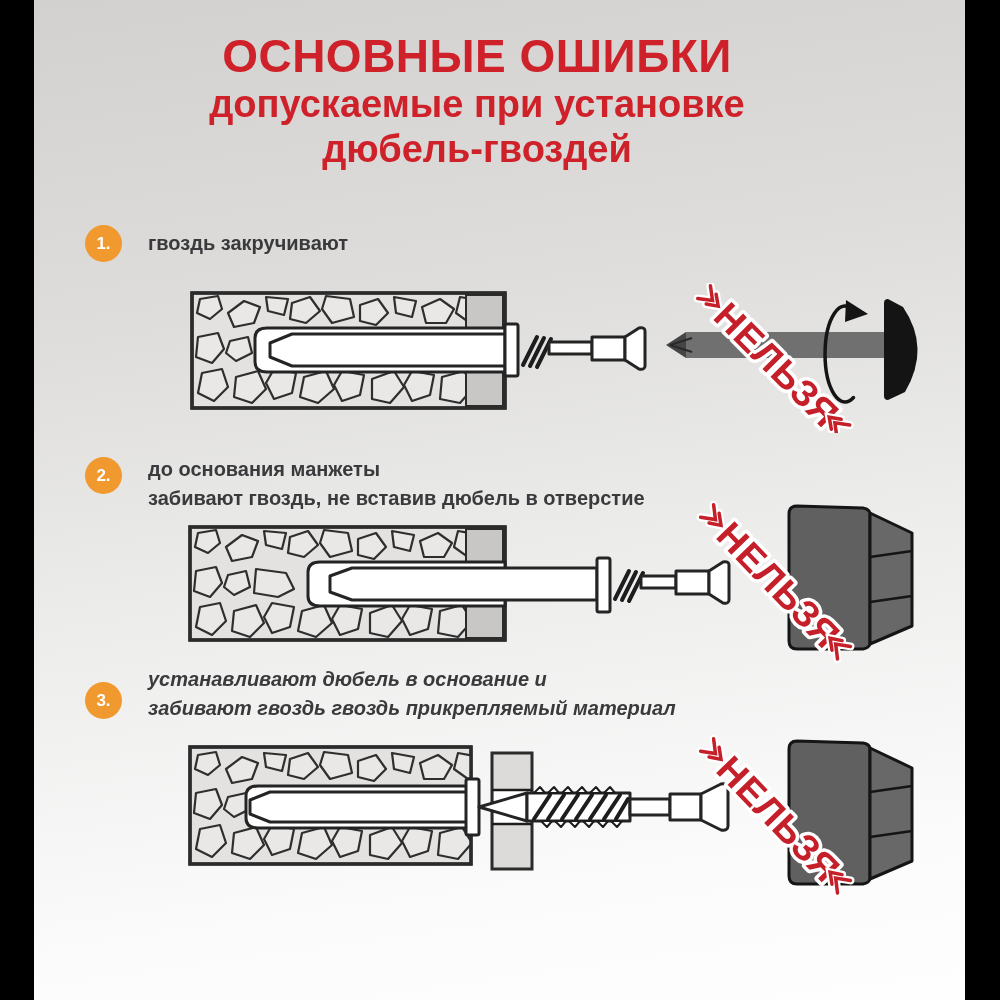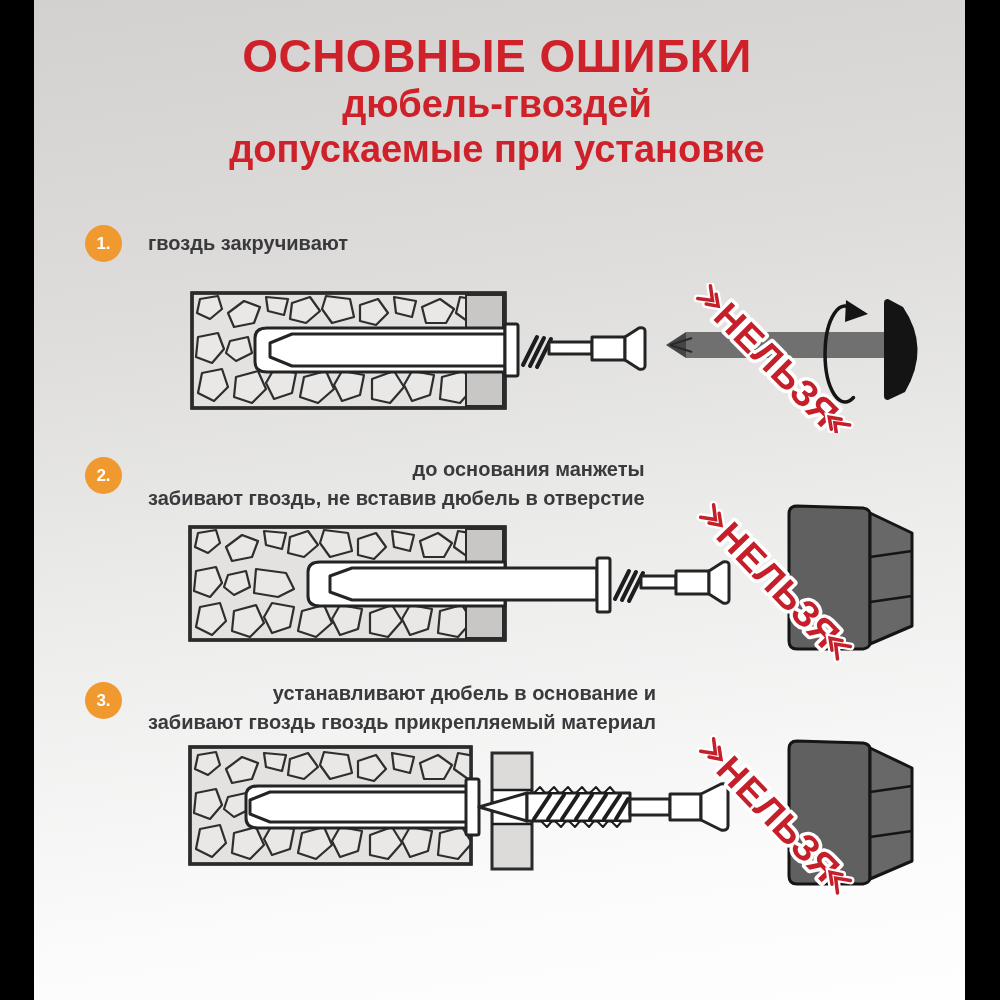--- a/index.html
+++ b/index.html
@@ -7,32 +7,32 @@
     width:1000px;height:1000px;position:relative;background:#000;
     font-family:"Liberation Sans","DejaVu Sans",sans-serif;overflow:hidden;
     --red:#ce2129; --orange:#f0992f; --text:#3a3a3c; --nelzya:#c5202a;
   }
   .canvas{
     position:absolute;left:34px;top:0;width:931px;height:1000px;
     background:linear-gradient(172deg,#d2d1cf 0%,#dedddc 30%,#ececeb 55%,#fbfbfb 85%,#fefefe 100%);
   }
   .title{
     position:absolute;top:30px;left:0;width:886px;text-align:center;
-    color:var(--red);font-weight:bold;padding-left:20px;
+    color:var(--red);font-weight:bold;
   }
   .title .l1{font-size:46px;line-height:52px;letter-spacing:0.5px;}
   .title .l2{font-size:38px;line-height:45px;}
   .num{
     position:absolute;width:37px;height:37px;border-radius:50%;
     background:var(--orange);color:#fff;font-size:17px;font-weight:bold;
     display:flex;align-items:center;justify-content:center;
   }
   .itxt{
     position:absolute;left:114px;color:var(--text);
-    font-size:20px;font-weight:bold;line-height:29px;text-align:right;
+    font-size:20px;font-weight:bold;line-height:29px;
   }
   .itxt span{display:block;}
   svg.row{position:absolute;}
   .wallbg{fill:#e3e2e1;stroke:#2b2b2b;stroke-width:3;}
   .wallborder{fill:none;stroke:#2b2b2b;stroke-width:3.5;}
   .stone{fill:#e9e8e7;stroke:#2e2e2e;stroke-width:2.2;stroke-linejoin:round;}
   .band{fill:#c8c7c6;stroke:#2b2b2b;stroke-width:2;}
   .white{fill:#fff;stroke:#242424;stroke-width:3;stroke-linejoin:round;}
   .whitefill{fill:#fff;stroke:none;}
   .thread{stroke:#1d1d1d;stroke-width:4;stroke-linecap:round;fill:none;}
@@ -107,22 +107,22 @@
       <path class="hline" d="M870,557 L912,551"></path>
       <path class="hline" d="M870,602 L912,596"></path>
     </g>
   </defs>
 </svg>
 
 <div class="canvas">
 
   <div class="title">
     <div class="l1">ОСНОВНЫЕ ОШИБКИ</div>
+    <div class="l2">допускаемые при установке</div>
     <div class="l2">дюбель-гвоздей</div>
-    <div class="l2">допускаемые при установке</div>
   </div>
 
   <div class="num" style="left:51px;top:225px;">1.</div>
   <div class="itxt" style="top:229px;">
     <span>гвоздь закручивают</span>
   </div>
 
   <svg class="row" style="left:151px;top:283px;" width="780" height="150" viewBox="185 283 780 150">
     <defs>
         <clipPath id="c1">
@@ -195,21 +195,21 @@
       </g>
       <rect class="white" x="641" y="576" width="35" height="12"></rect>
       <rect class="white" x="676" y="571" width="33" height="23"></rect>
       <path class="white" d="M709,571 L723,562 Q729,561 729,565 V600 Q729,604 723,603 L709,594 Z"></path>
     </g>
     <use href="#hammerhead"></use>
     <use href="#forbid" transform="translate(712,516) rotate(46)"></use>
   </svg>
 
   <div class="num" style="left:51px;top:682px;">3.</div>
-  <div class="itxt" style="top:679px;">
+  <div class="itxt" style="top:665px;font-style:italic;">
     <span>устанавливают дюбель в основание и</span>
     <span>забивают гвоздь гвоздь прикрепляемый материал</span>
   </div>
 
   <svg class="row" style="left:151px;top:728px;" width="780" height="177" viewBox="185 728 780 177">
     <defs>
         <clipPath id="c3">
           <rect x="190" y="747" width="281" height="117"></rect>
         </clipPath>
       </defs>

